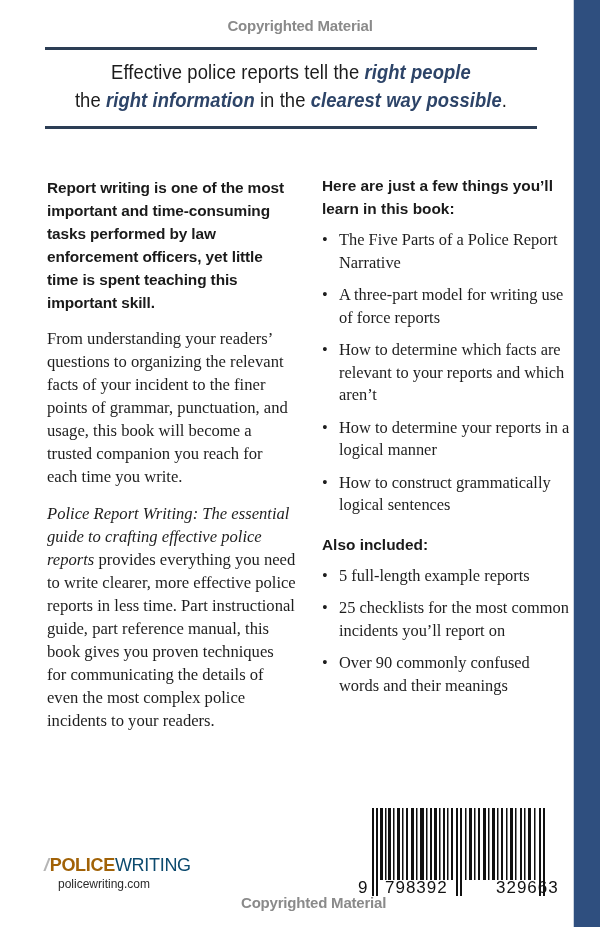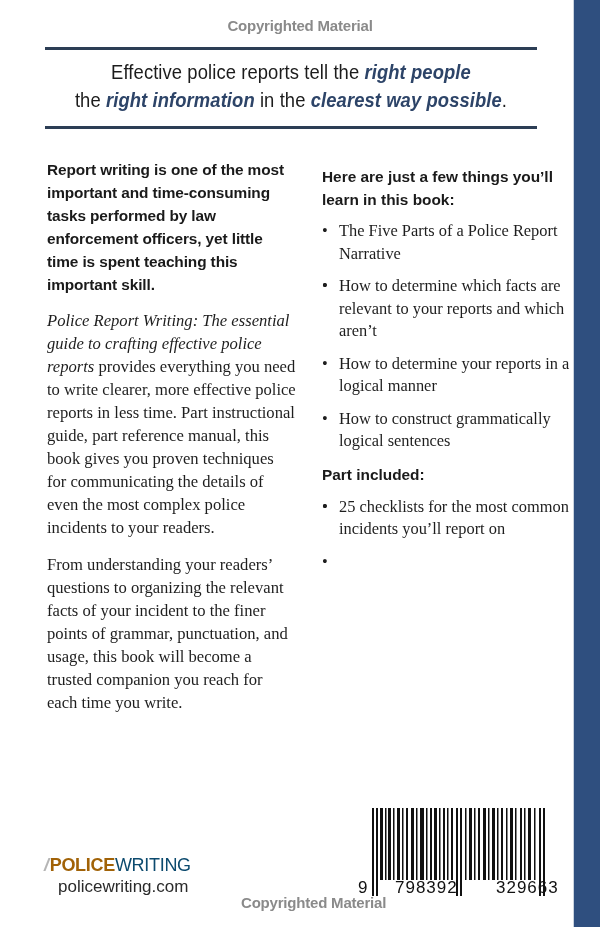--- a/index.html
+++ b/index.html
@@ -6,34 +6,34 @@
   body { width:600px; height:927px; background:#ffffff; position:relative; overflow:hidden; color:#1a1a1a; }
   .spine { position:absolute; left:573px; top:0; width:27px; height:927px; background:#2f4f7f; border-left:1px solid #c9d3df; }
   .copyright { position:absolute; font-family:"Liberation Sans", sans-serif; font-weight:bold; color:#8a8a8a; font-size:15px; letter-spacing:-0.2px; }
   .copyright.top { left:0; width:600px; top:17px; text-align:center; }
   .copyright.bottom { left:241px; top:894px; }
   .rule { position:absolute; left:45px; width:492px; height:3px; background:#2c3e55; }
   .rule.r1 { top:47px; } .rule.r2 { top:126px; }
   .tagline { position:absolute; left:40px; width:502px; top:58px; text-align:center; font-family:"Liberation Sans", sans-serif; font-size:20px; line-height:28px; color:#1c1c1c; transform:scaleX(0.92); transform-origin:center; letter-spacing:0.1px; }
   .tagline em { font-style:italic; font-weight:bold; color:#2d4468; }
   .col { position:absolute; font-family:"Liberation Serif", serif; }
-  .left { left:47px; top:158px; width:250px; }
+  .left { left:47px; top:176px; width:250px; }
   .right { left:322px; top:158px; width:250px; }
   .lead { font-family:"Liberation Sans", sans-serif; font-weight:bold; font-size:15.4px; line-height:23px; color:#1a1a1a; margin:0 0 13px 0; letter-spacing:-0.1px; }
   .para { font-size:16.6px; line-height:23px; margin:0 0 14px 0; color:#1e1e1e; }
   .para i { font-style:italic; }
-  .hd { font-family:"Liberation Sans", sans-serif; font-weight:bold; font-size:15.4px; line-height:23px; margin:7px 0 9px 0; color:#1a1a1a; }
+  .hd { font-family:"Liberation Sans", sans-serif; font-weight:bold; font-size:15.4px; line-height:23px; margin:16px 0 9px 0; color:#1a1a1a; }
   ul.bl { list-style:none; margin:0 0 6px 0; padding:0; }
   ul.bl li { position:relative; padding-left:17px; font-size:16.4px; line-height:22.5px; margin-bottom:10px; color:#1e1e1e; }
   ul.bl li .dot { position:absolute; left:0; top:0; }
   .logo { position:absolute; left:44px; top:855px; font-family:"Liberation Sans", sans-serif; font-size:18px; line-height:20px; letter-spacing:-0.3px; }
   .logo .slash { color:#b5b5b5; font-weight:bold; font-style:italic; margin-right:1px; }
   .logo .p1 { color:#a16207; font-weight:bold; }
   .logo .p2 { color:#0c4a6e; font-weight:normal; }
-  .url { position:absolute; left:58px; top:877px; font-family:"Liberation Sans", sans-serif; font-size:17px; color:#2a2a2a; }
+  .url { position:absolute; left:58px; top:877px; font-family:"Liberation Sans", sans-serif; font-size:12px; color:#2a2a2a; }
   .barcode { position:absolute; left:370px; top:808px; width:178px; height:90px; }
   .barcode svg { display:block; }
   .bc-num { position:absolute; font-family:"Liberation Sans", sans-serif; font-size:17px; color:#111; top:878px; }
 </style>
 </head>
 <body>
 
 <div class="spine"></div>
 
 <div class="copyright top">Copyrighted Material</div>
@@ -42,38 +42,38 @@
 
 <div class="tagline">
   <span>Effective police reports tell the </span><em>right people</em><br>
   <span>the </span><em>right information</em><span> in the </span><em>clearest way possible</em><span>.</span>
 </div>
 
 <div class="rule r2"></div>
 
 <div class="col left">
   <p class="lead">Report writing is one of the most important and time-consuming tasks performed by law enforcement officers, yet little time is spent teaching this important skill.</p>
+  <p class="para">From understanding your readers’ questions to organizing the relevant facts of your incident to the finer points of grammar, punctuation, and usage, this book will become a trusted companion you reach for each time you write.</p>
   <p class="para"><i>Police Report Writing: The essential guide to crafting effective police reports</i><span> provides everything you need to write clearer, more effective police reports in less time. Part instructional guide, part reference manual, this book gives you proven techniques for communicating the details of even the most complex police incidents to your readers.</span></p>
-  <p class="para">From understanding your readers’ questions to organizing the relevant facts of your incident to the finer points of grammar, punctuation, and usage, this book will become a trusted companion you reach for each time you write.</p>
 </div>
 
 <div class="col right">
   <p class="hd">Here are just a few things you’ll learn in this book:</p>
   <ul class="bl">
     <li><span class="dot">•</span><span>The Five Parts of a Police Report Narrative</span></li>
-    <li><span class="dot">•</span></li>
+    <li><span class="dot">•</span><span>A three-part model for writing use of force reports</span></li>
     <li><span class="dot">•</span><span>How to determine which facts are relevant to your reports and which aren’t</span></li>
     <li><span class="dot">•</span><span>How to determine your reports in a logical manner</span></li>
     <li><span class="dot">•</span><span>How to construct grammatically logical sentences</span></li>
   </ul>
-  <p class="hd">Part included:</p>
+  <p class="hd">Also included:</p>
   <ul class="bl">
-    <li><span class="dot">•</span></li>
+    <li><span class="dot">•</span><span>5 full-length example reports</span></li>
     <li><span class="dot">•</span><span>25 checklists for the most common incidents you’ll report on</span></li>
-    <li><span class="dot">•</span></li>
+    <li><span class="dot">•</span><span>Over 90 commonly confused words and their meanings</span></li>
   </ul>
 </div>
 
 <div class="logo">
   <span class="slash">/</span><span class="p1">POLICE</span><span class="p2">WRITING</span>
 </div>
 <div class="url">policewriting.com</div>
 
 <div class="barcode">
   <svg width="178" height="90" viewBox="0 0 178 90">
@@ -114,16 +114,16 @@
       <rect x="150" y="0" width="2" height="72"></rect>
         <rect x="154" y="0" width="1.5" height="72"></rect>
         <rect x="158" y="0" width="3" height="72"></rect>
       <rect x="164" y="0" width="1.5" height="72"></rect>
       <rect x="169" y="0" width="2" height="88"></rect>
         <rect x="173" y="0" width="2" height="88"></rect>
     </g>
   </svg>
 </div>
 <div class="bc-num" style="left:358px;">9</div>
-<div class="bc-num" style="left:395px; letter-spacing:1px;">798392</div>
+<div class="bc-num" style="left:385px; letter-spacing:1px;">798392</div>
 <div class="bc-num" style="left:467px; letter-spacing:1px;margin-left:29px;">329663</div>
 
 <div class="copyright bottom">Copyrighted Material</div>
 
 </body></html>

